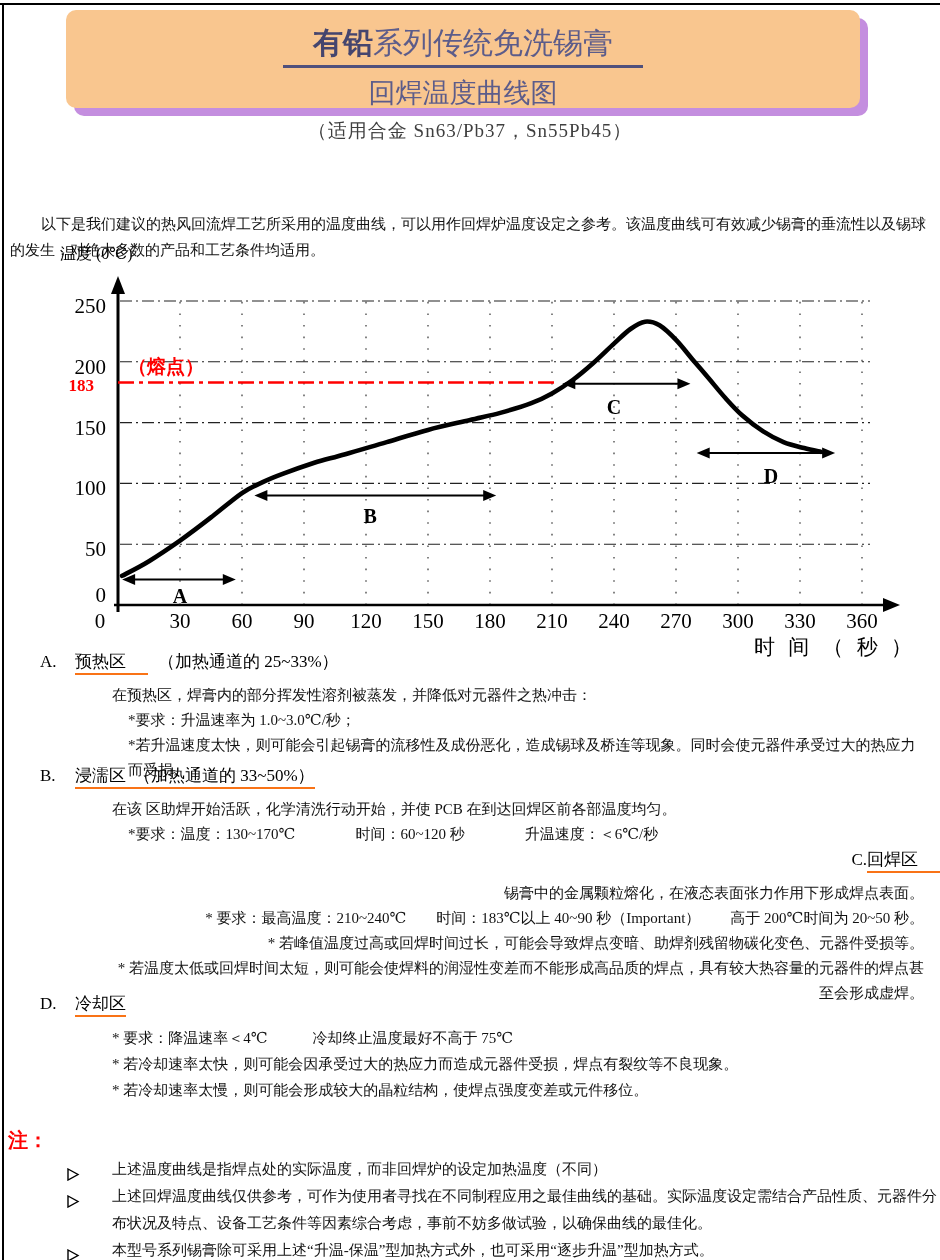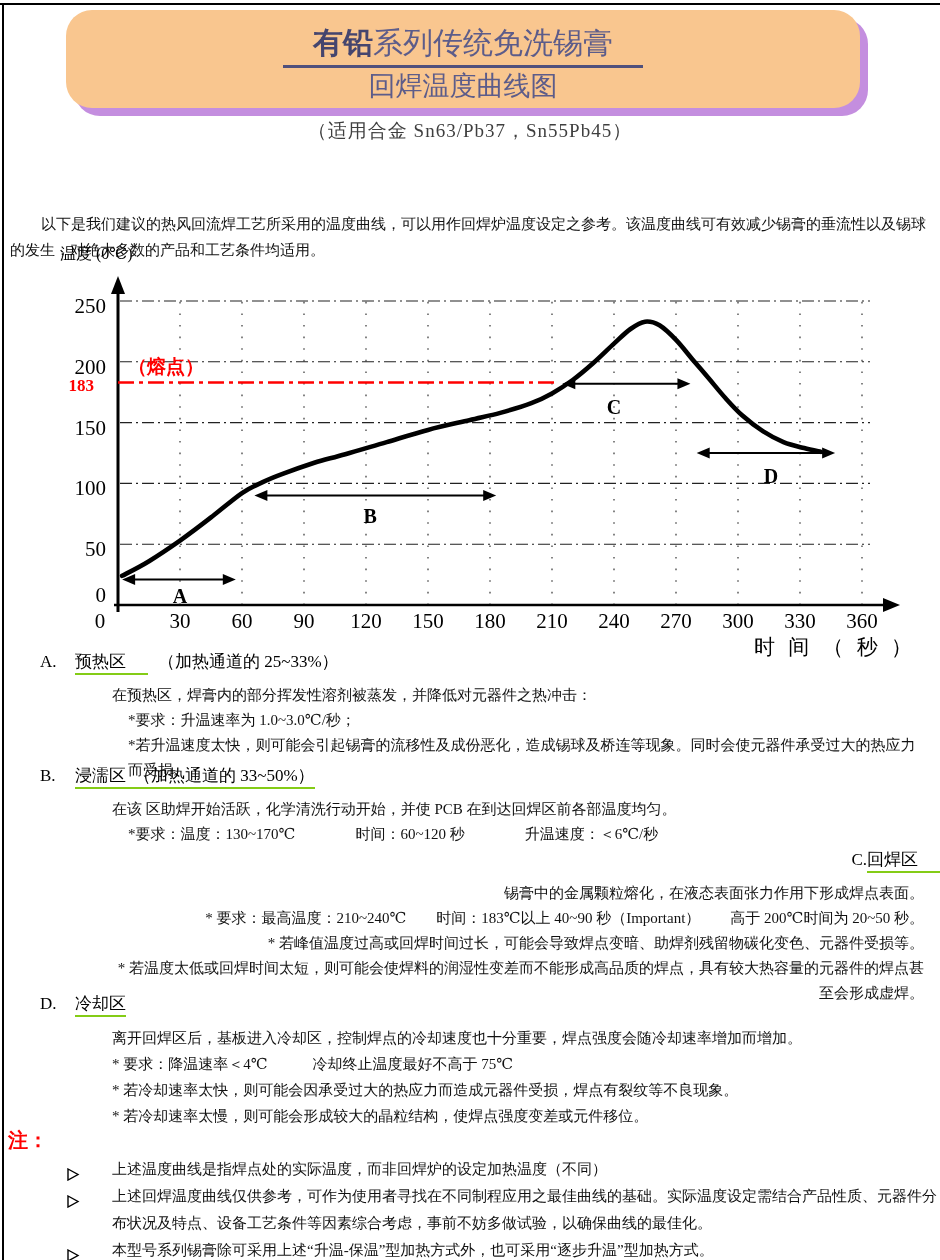--- a/index.html
+++ b/index.html
@@ -3,42 +3,42 @@
 <meta charset="utf-8">
 <style>
   html,body{margin:0;padding:0;background:#fff;}
   .page{position:relative;width:940px;height:1260px;background:#ffffff;overflow:hidden;
         font-family:"Liberation Serif","DejaVu Serif",serif;color:#111;}
   .top-line{position:absolute;left:0;top:3px;width:940px;height:2px;background:#000;}
   .left-line{position:absolute;left:2px;top:3px;width:2px;height:1257px;background:#000;}
 
   
   .header-box{position:absolute;left:66px;top:10px;width:794px;height:98px;background:#F9C68F;
-              border-radius:26px;box-shadow:8px 8px 0 0 #C48EDF;text-align:center;}
+              border-radius:10px;box-shadow:8px 8px 0 0 #C48EDF;text-align:center;}
   .title-line1{margin-top:13px;font-size:30px;color:#5C5C8A;}
   .title-underline{display:inline-block;padding:0 30px 1px 30px;border-bottom:3px solid #50507C;}
   .title-bold{font-weight:bold;color:#45456E;}
-  .title-line2{font-size:27px;color:#5C5C8A;}
+  .title-line2{margin-top:7px;font-size:27px;color:#5C5C8A;}
   .subtitle{position:absolute;left:0;top:118px;width:940px;text-align:center;font-size:19px;
             color:#3f3f3f;letter-spacing:1px;}
 
   .intro{position:absolute;left:10px;top:196px;width:924px;font-size:15px;line-height:26px;
          text-indent:31px;}
 
   
   .chart-wrap{position:absolute;left:40px;top:242px;width:898px;height:424px;}
   .ylabel{position:absolute;left:20px;top:2px;font-size:16px;color:#000;}
   #chart-svg{position:absolute;left:0;top:24px;overflow:visible;}
 
   
   .section{position:absolute;left:0;width:940px;}
   .sec-a{top:650px;} .sec-b{top:764px;} .sec-c{top:848px;text-align:right;} .sec-d{top:992px;}
   .sec-head{padding-left:40px;font-size:17px;line-height:24px;color:#000;}
   .sec-id{display:inline-block;width:35px;}
-  .u{border-bottom:2px solid #84cc16;padding-bottom:2px;}
+  .u{border-bottom:2px solid #f97316;padding-bottom:2px;}
   .u-ext{padding-right:22px;}
   .suffix{margin-left:10px;}
   .sufin{margin-left:8px;}
   .sec-body{padding:9px 0 0 112px;font-size:15px;line-height:25px;width:812px;color:#111;}
   .sec-d .sec-body{line-height:26px;}
   .bline.ind1{padding-left:16px;}
   .bline.hang{padding-left:15px;text-indent:-15px;}
 
   
   .notes{position:absolute;left:0;top:1128px;width:940px;}
@@ -162,21 +162,20 @@
         <div class="bline">* 若峰值温度过高或回焊时间过长，可能会导致焊点变暗、助焊剂残留物碳化变色、元器件受损等。</div>
         <div class="bline hang">* 若温度太低或回焊时间太短，则可能会使焊料的润湿性变差而不能形成高品质的焊点，具有较大热容量的元器件的焊点甚至会形成虚焊。</div>
       </div>
   </div>
 
   <div class="section sec-d">
     <div class="sec-head">
       <span class="sec-id">D.</span><span class="u">冷却区</span>
     </div>
     <div class="sec-body">
-        <div class="bline">离开回焊区后，基板进入冷却区，控制焊点的冷却速度也十分重要，焊点强度会随冷却速率增加而增加。</div>
         <div class="bline">* 要求：降温速率＜4℃　　　冷却终止温度最好不高于 75℃</div>
         <div class="bline">* 若冷却速率太快，则可能会因承受过大的热应力而造成元器件受损，焊点有裂纹等不良现象。</div>
         <div class="bline">* 若冷却速率太慢，则可能会形成较大的晶粒结构，使焊点强度变差或元件移位。</div>
       </div>
   </div>
 
   <div class="notes">
     <div class="notes-label">注：</div>
     <div class="note-items" id="note-items">
         <div class="note-item"><span class="note-marker"><svg width="14" height="13">

